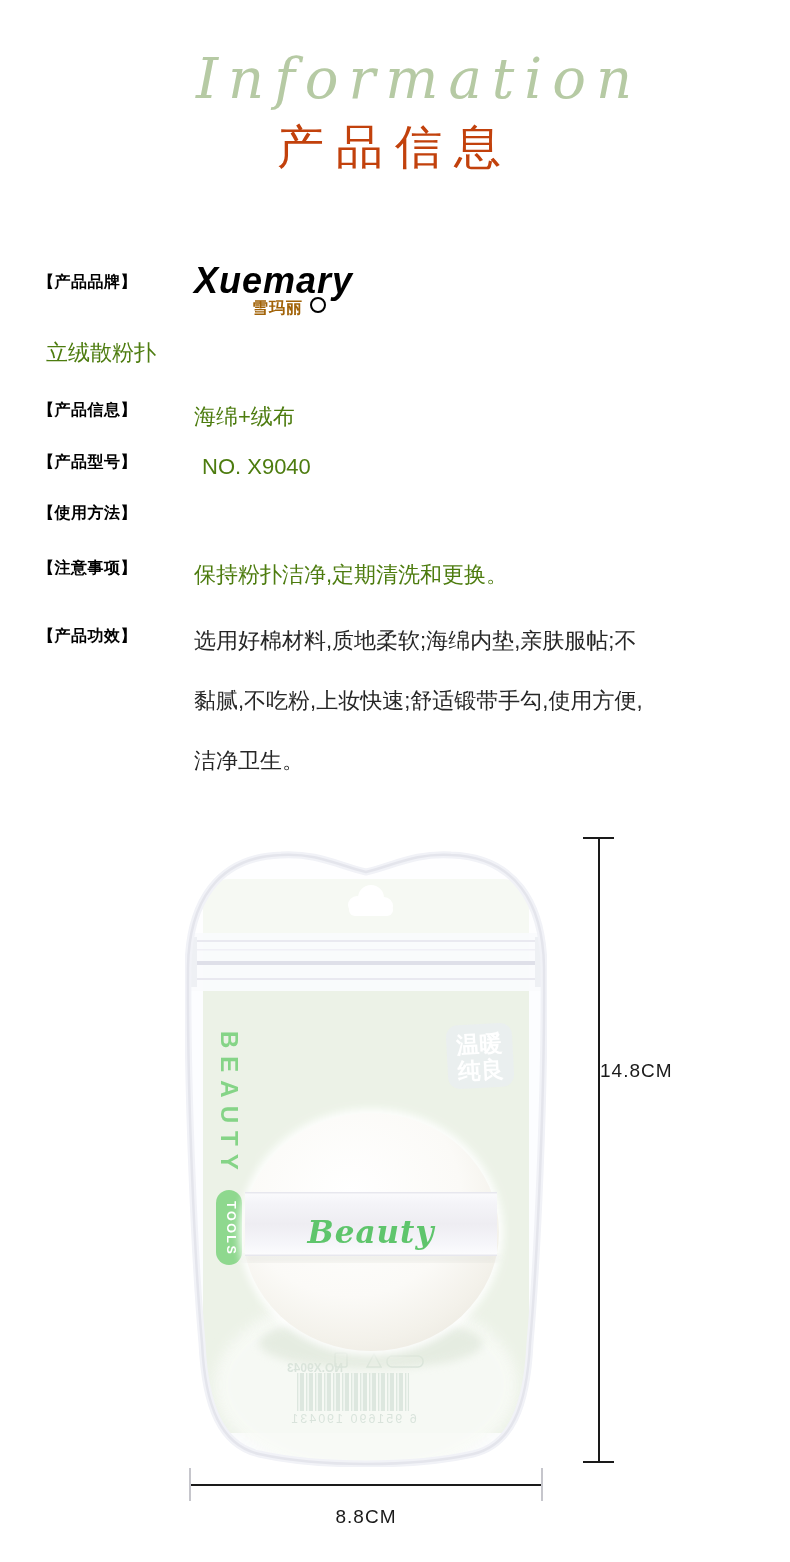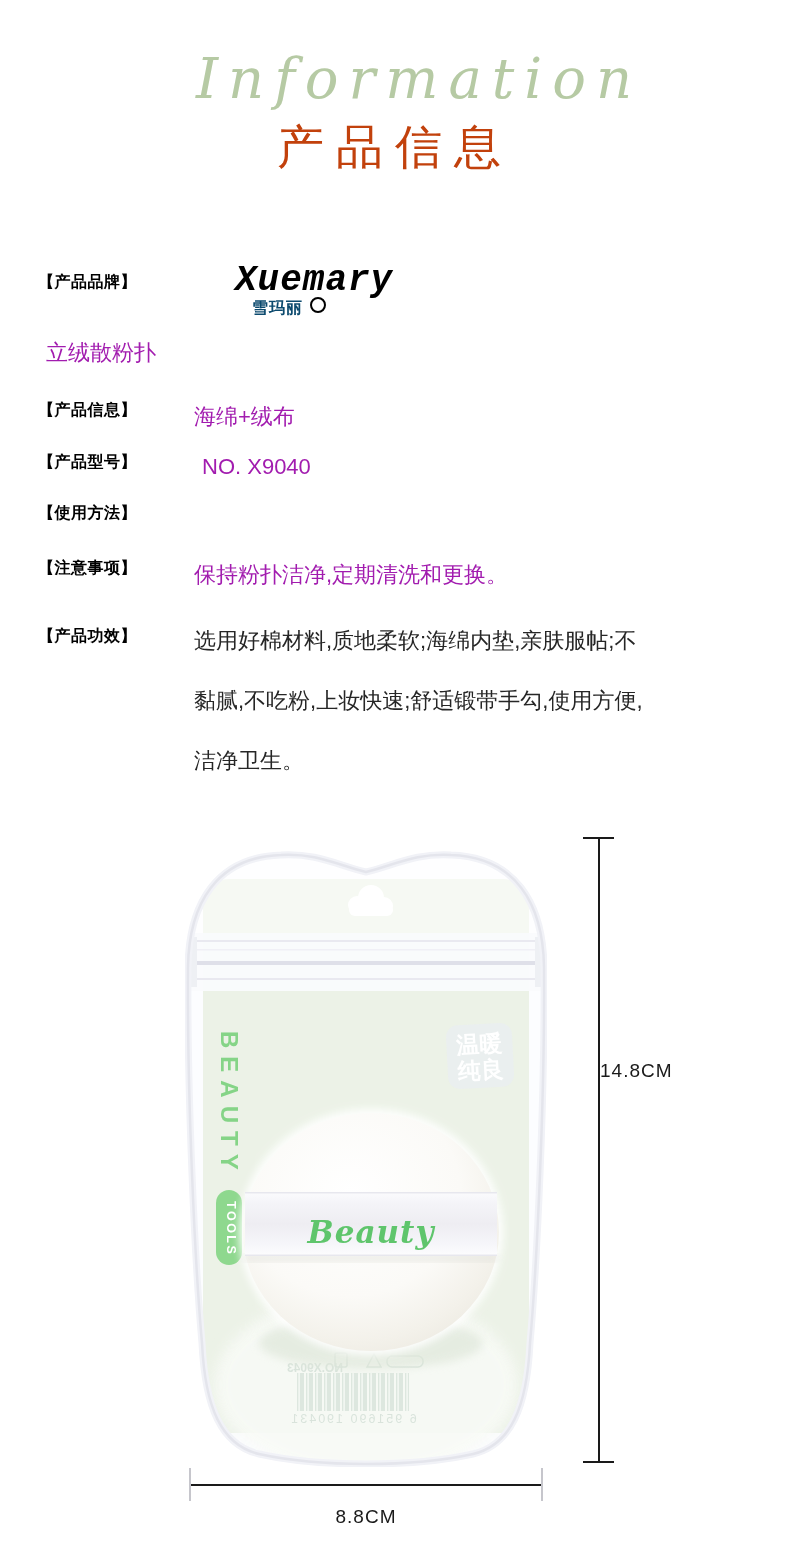--- a/index.html
+++ b/index.html
@@ -16,30 +16,30 @@
   .page-title{
     position:absolute;top:116px;left:0;width:790px;text-align:center;
     font-size:47px;font-weight:400;color:#c2410c;letter-spacing:12px;
   }
   
   .row{position:absolute;left:38px;width:735px;display:flex;align-items:flex-start;}
   .row-label{
     flex:none;width:156px;font-size:16px;font-weight:700;color:#000;
     white-space:nowrap;letter-spacing:0.5px;
   }
-  .row-value{font-size:22px;color:#a21caf;padding-top:2px;white-space:nowrap;}
+  .row-value{font-size:22px;color:#4d7c0f;padding-top:2px;white-space:nowrap;}
   .indent{padding-left:8px;}
   .effect-line{font-size:22px;color:#262626;white-space:nowrap;margin-bottom:30px;}
   
   .brand-logo{position:relative;width:170px;height:66px;margin-top:-12px;}
   .brand-logo .x{
-    position:absolute;left:0;top:0;font-family:Liberation Mono, monospace;
-    font-style:italic;font-weight:700;font-size:36px;color:#000;letter-spacing:1px;margin-left:41px;
+    position:absolute;left:0;top:0;font-family:Liberation Sans, sans-serif;
+    font-style:italic;font-weight:700;font-size:36px;color:#000;letter-spacing:1px;
   }
-  .brand-logo .cn{position:absolute;left:58px;top:38px;font-size:16px;font-weight:700;color:#0c4a6e;letter-spacing:1px;}
+  .brand-logo .cn{position:absolute;left:58px;top:38px;font-size:16px;font-weight:700;color:#a16207;letter-spacing:1px;}
   .brand-logo .ring{position:absolute;left:116px;top:37px;width:12px;height:12px;border:2px solid #000;border-radius:50%;}
   
   .vline{position:absolute;left:598px;top:838px;width:2px;height:624px;background:#1a1a1a;}
   .vtick{position:absolute;left:583px;width:31px;height:2px;background:#1a1a1a;}
   .hline{position:absolute;left:190px;top:1484px;width:352px;height:2px;background:#1a1a1a;}
   .htick{position:absolute;top:1468px;width:2px;height:33px;background:#c6c6cc;}
   .dim-label{position:absolute;font-size:19px;color:#1a1a1a;letter-spacing:1px;}
   #dim-height{left:600px;top:1060px;}
   #dim-width{left:190px;top:1506px;width:352px;text-align:center;}
   

